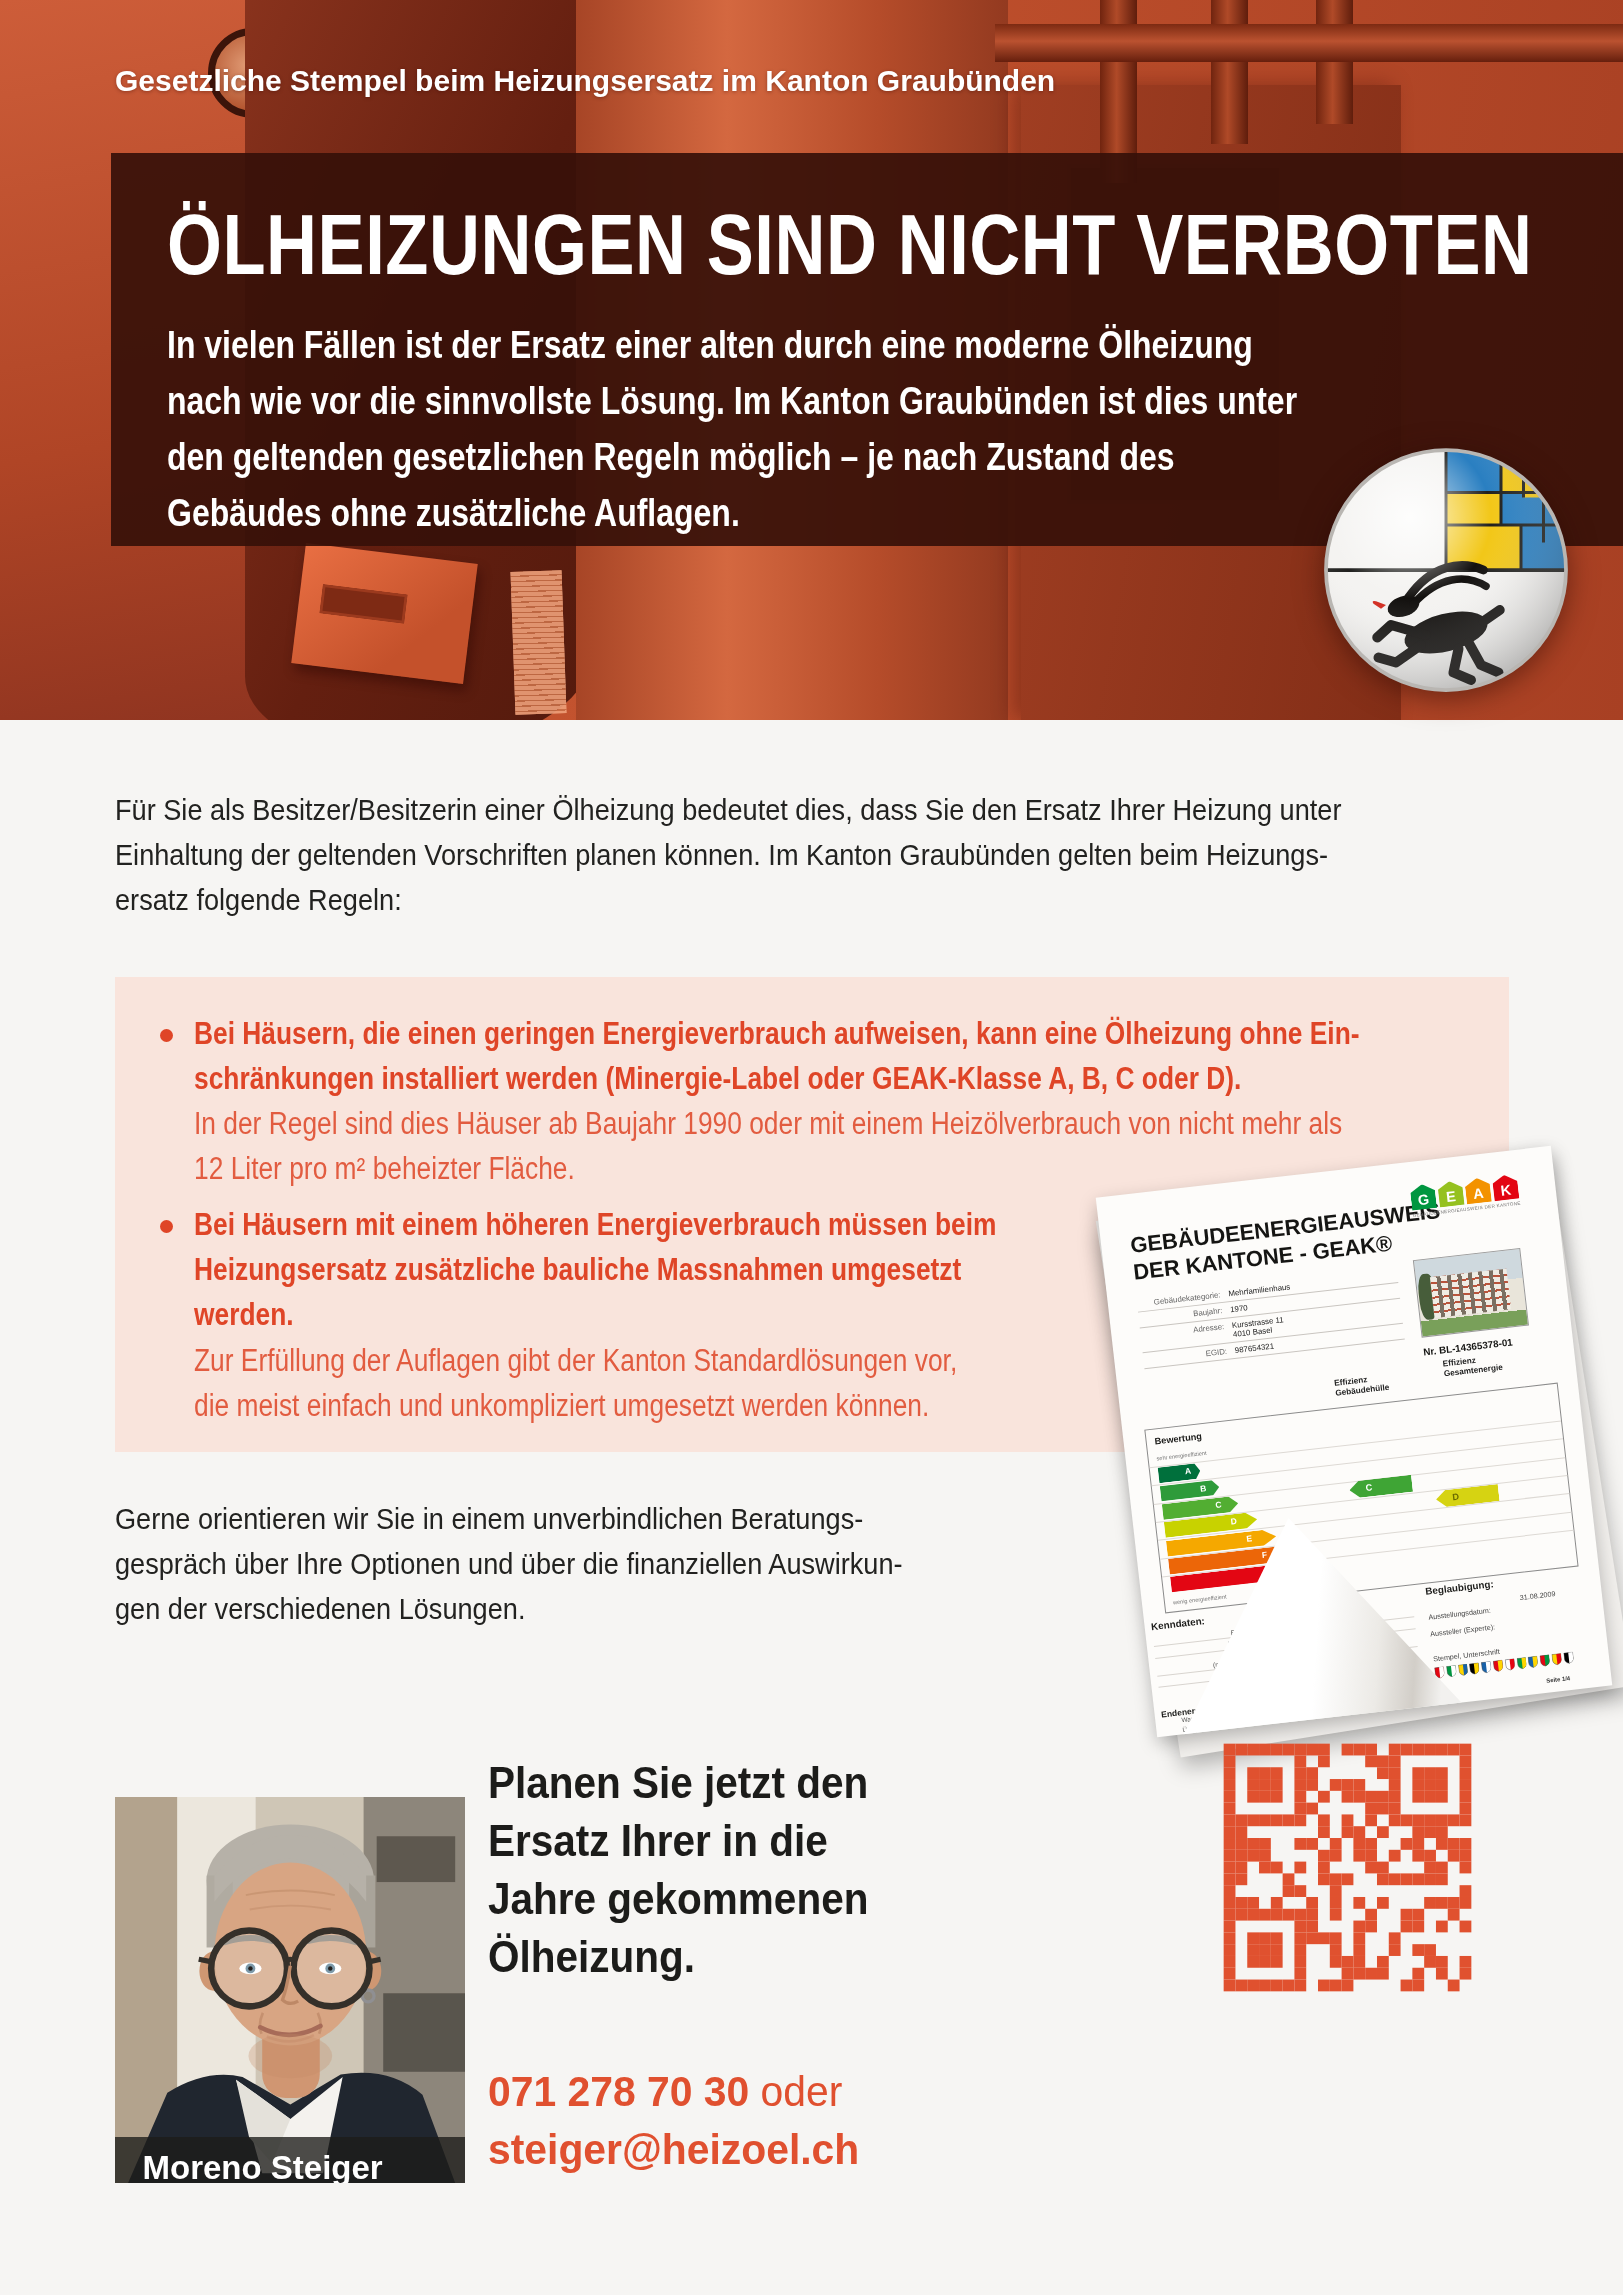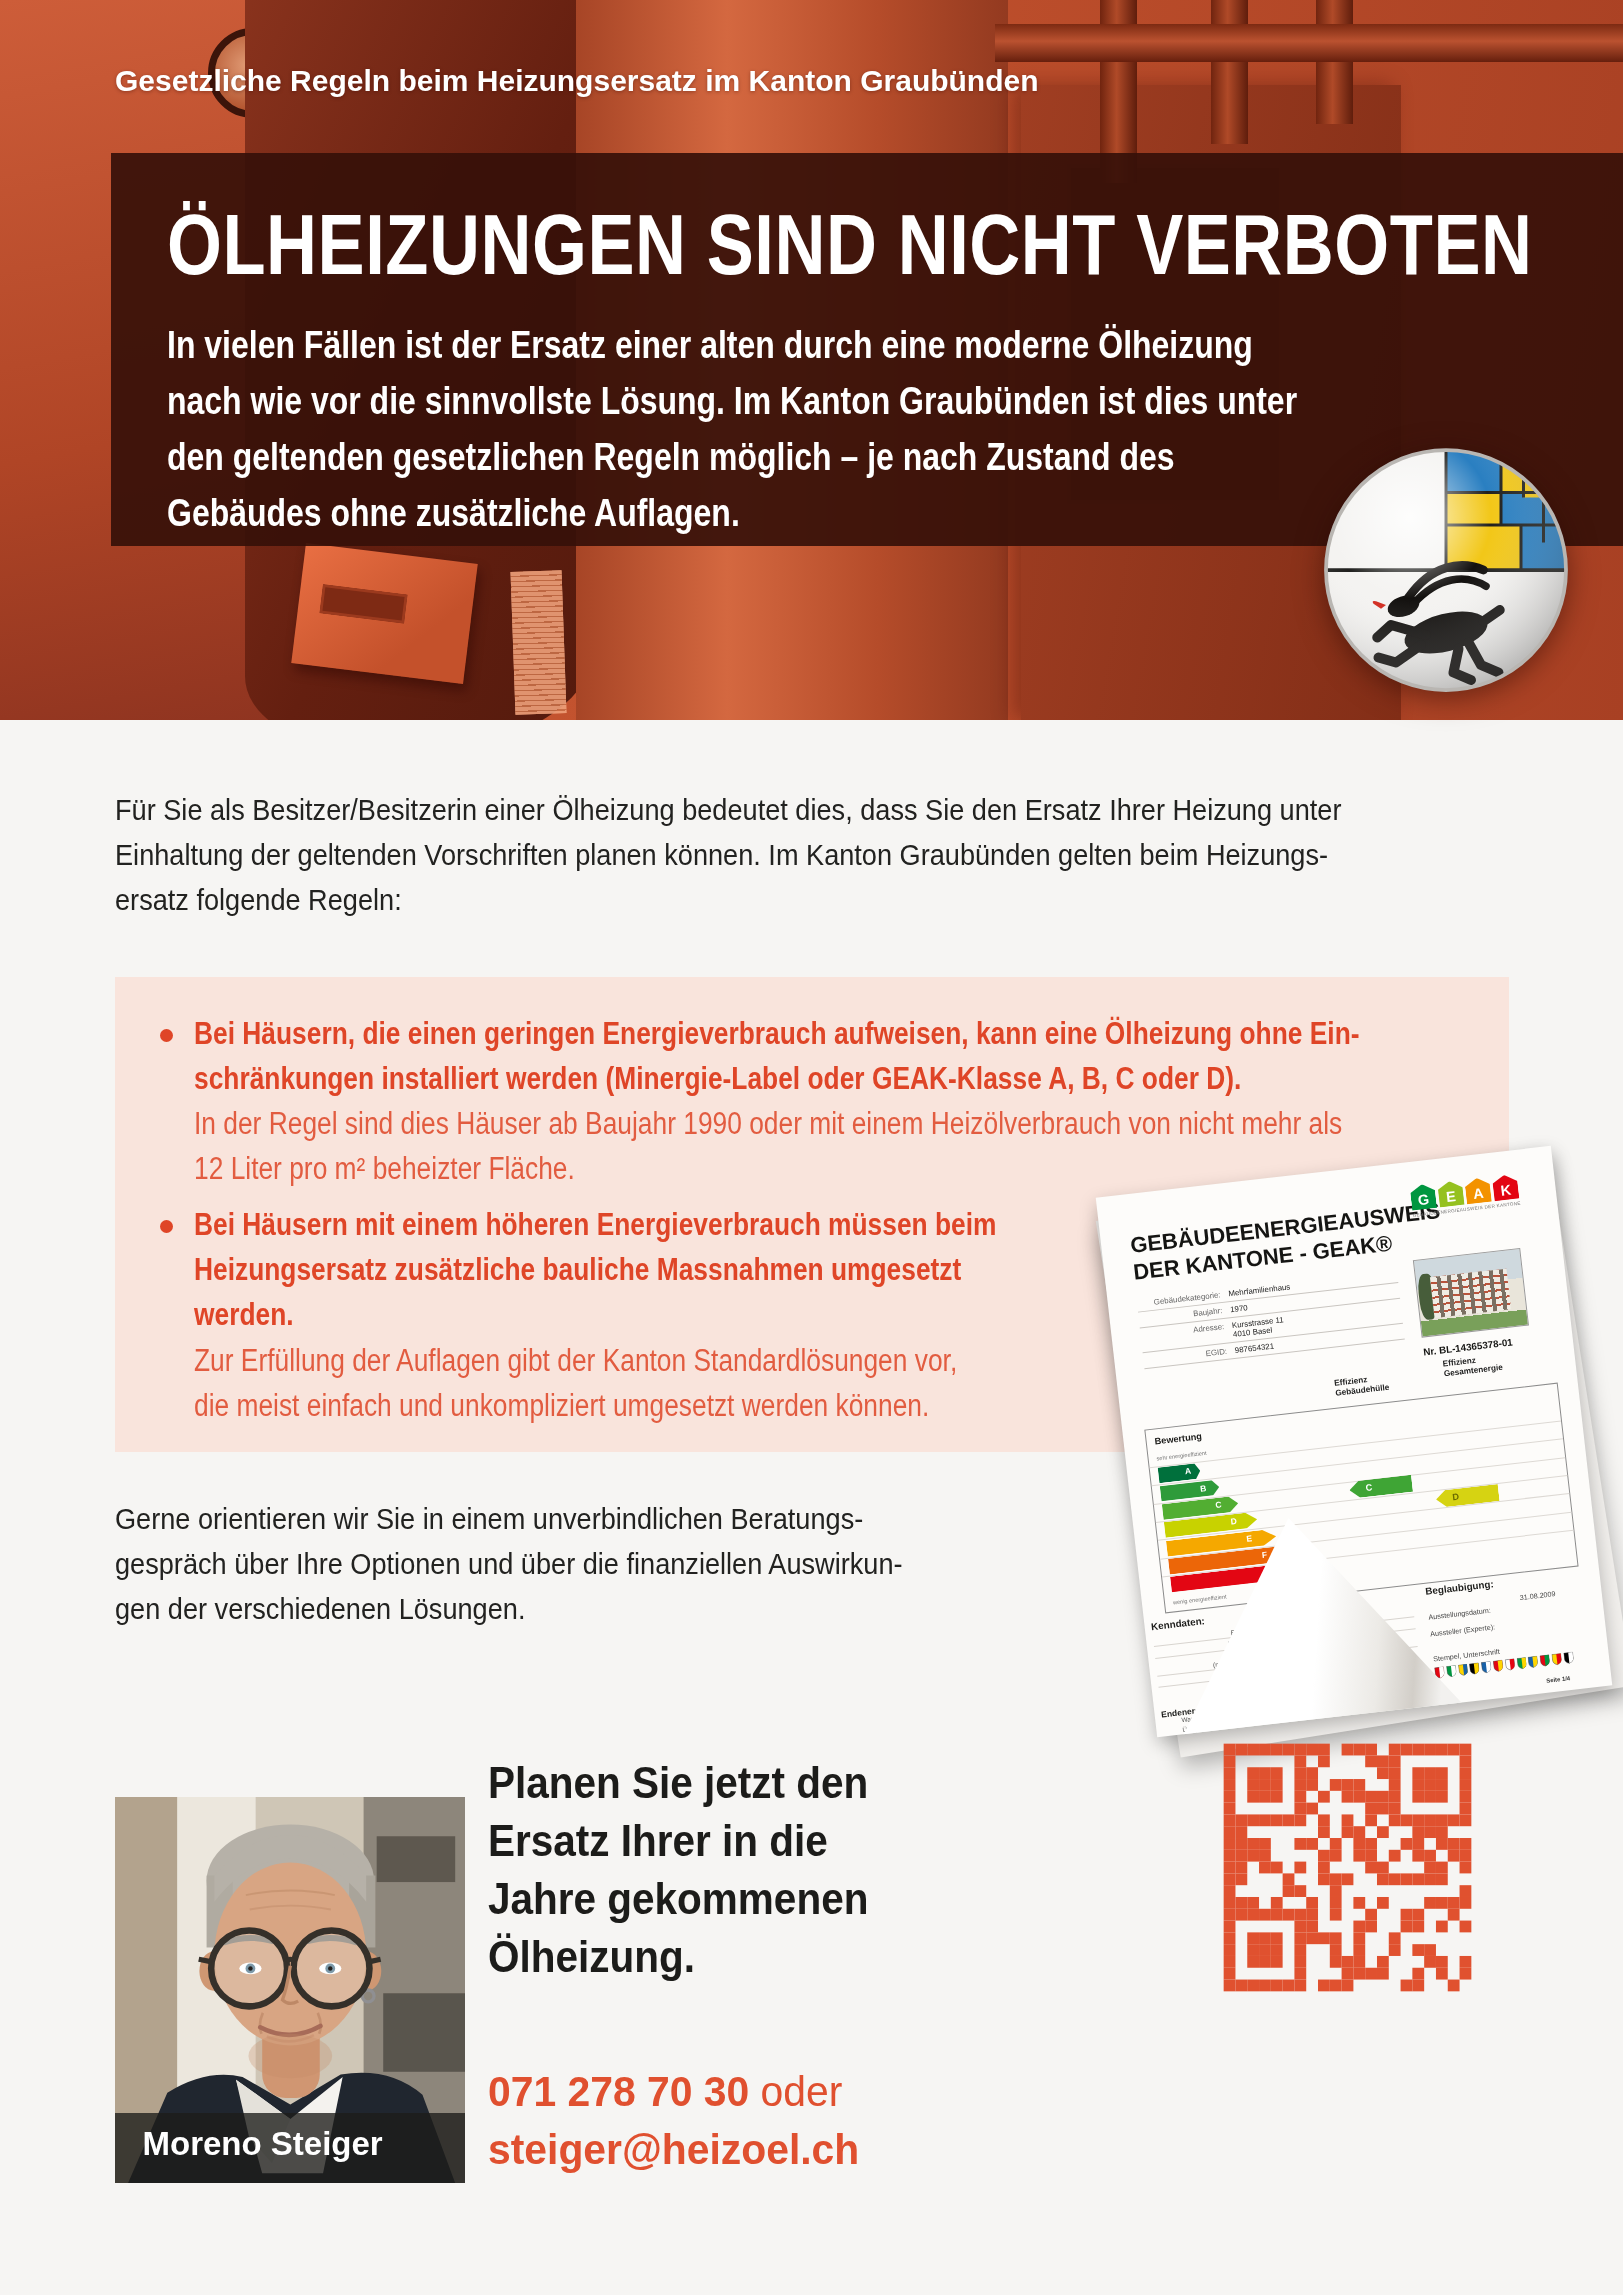--- a/index.html
+++ b/index.html
@@ -108,21 +108,21 @@
   .g-frag{position:absolute;font-size:6.5px;color:#555;}
   .g-shields{position:absolute;left:283px;top:505px;display:flex;gap:2px;}
   .g-seite{position:absolute;left:393px;top:528px;font-size:5.9px;font-weight:700;color:#333;}
   .g-curl{position:absolute;left:26px;top:340px;width:281px;height:204px;
         clip-path:polygon(0 100%,46% 0,100% 100%);
         background:linear-gradient(100deg,#ffffff 52%,#eceae6 72%,#d2cec8 84%,#f2f1ef 93%);
         filter:drop-shadow(-5.2px -3.9px 9.2px rgba(0,0,0,.22));}
 
   
   .portrait{position:absolute;left:115px;top:1797px;width:350px;height:386px;overflow:hidden;background:#d6cec2;}
-  .caption{position:absolute;left:0;bottom:0;width:100%;height:70px;background:rgba(28,28,26,.78);text-align:center;}
+  .caption{position:absolute;left:0;bottom:0;width:100%;height:46px;background:rgba(28,28,26,.78);text-align:center;}
   .caption span{position:absolute;left:27.5px;top:11.8px;font-size:33px;font-weight:700;color:#fff;}
   .cta{position:absolute;left:488px;top:1754px;font-size:45px;font-weight:800;color:#1c1c1a;
         line-height:58px;transform:scaleX(.9);transform-origin:left top;white-space:pre;}
   .phone-line{position:absolute;left:488px;top:2067px;font-size:43px;color:#e0502f;
         transform:scaleX(.95);transform-origin:left top;white-space:nowrap;}
   .phone-line .num{font-weight:700;}
   .email{position:absolute;left:488px;top:2125px;font-size:43px;font-weight:700;color:#e0502f;
         transform:scaleX(.95);transform-origin:left top;text-decoration:none;display:block;}
   .qr{position:absolute;left:1223px;top:1743px;width:249px;height:249px;}
   .brand{position:absolute;left:1067px;top:2061px;width:458px;text-align:center;}
@@ -147,21 +147,21 @@
     <div class="pipe" style="left:1100px;"></div>
     <div class="pipe" style="left:1211px;height:144px;"></div>
     <div class="pipe" style="left:1316px;height:124px;"></div>
     <div class="pipe-h"></div>
     <div class="hero-thermostat">
       <div class="screen"></div>
     </div>
     <div class="hero-spec"></div>
   </div>
 
-  <div class="kicker">Gesetzliche Regeln beim Heizungsersatz im Kanton Graubünden</div>
+  <div class="kicker">Gesetzliche Stempel beim Heizungsersatz im Kanton Graubünden</div>
 
   <div class="band">
     <div class="band-title">ÖLHEIZUNGEN SIND NICHT VERBOTEN</div>
     <div class="band-sub ml">In vielen Fällen ist der Ersatz einer alten durch eine moderne Ölheizung
 nach wie vor die sinnvollste Lösung. Im Kanton Graubünden ist dies unter
 den geltenden gesetzlichen Regeln möglich – je nach Zustand des
 Gebäudes ohne zusätzliche Auflagen.</div>
   </div>
 
   <div class="badge">

